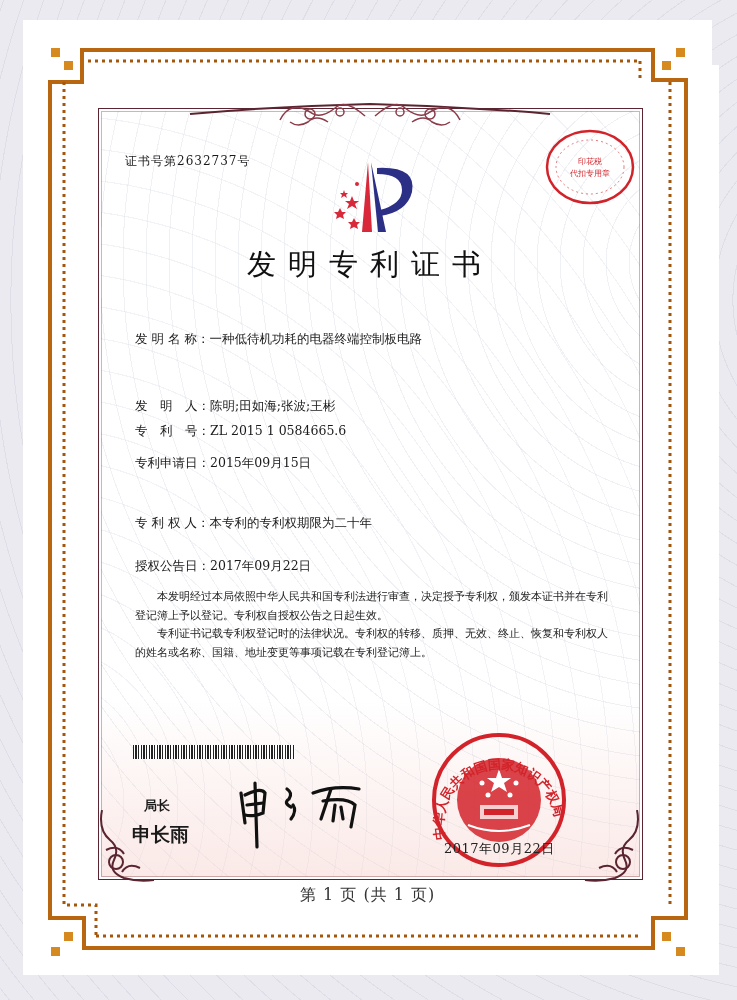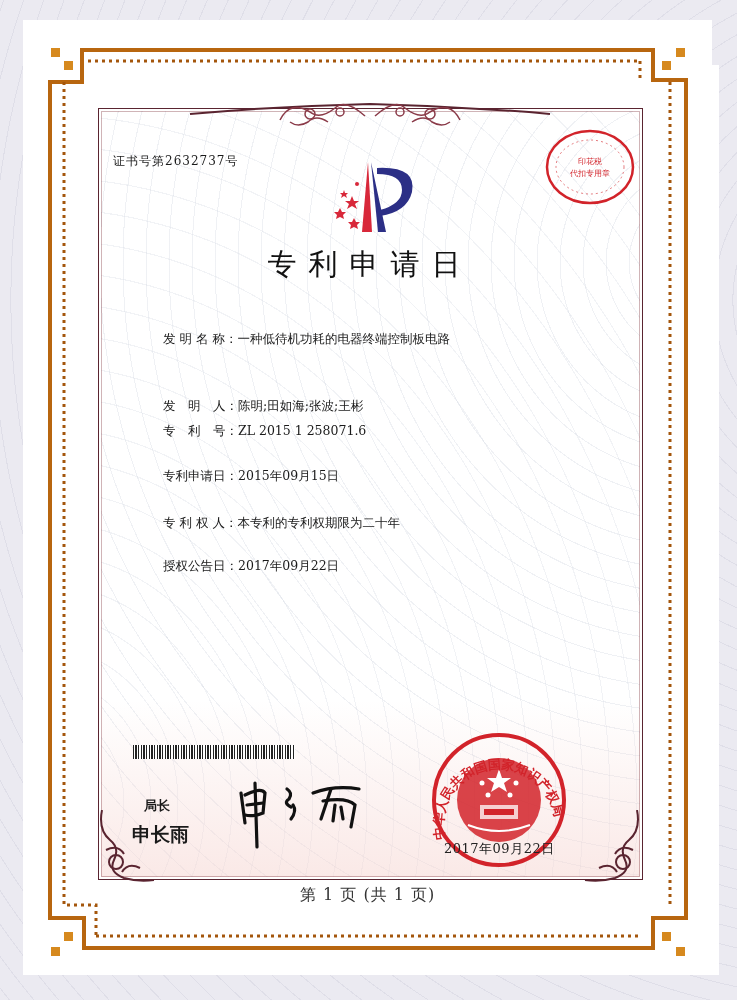--- a/index.html
+++ b/index.html
@@ -32,28 +32,28 @@
   }
   .pinkwash {
     position:absolute; left:98px; top:700px; width:545px; height:180px;
     background:linear-gradient(180deg, rgba(255,255,255,0) 0%, rgba(246,214,210,0.55) 100%);
   }
   .inner-border {
     position:absolute; left:98px; top:108px; width:545px; height:772px;
     border:1.5px solid #5a2430; box-shadow: inset 0 0 0 2px #fff, inset 0 0 0 3px rgba(120,40,50,0.35);
     box-sizing:border-box;
   }
-  .cert-no { position:absolute; left:113px; top:153px; font-size:12px; letter-spacing:1px; }
+  .cert-no { position:absolute; left:125px; top:153px; font-size:12px; letter-spacing:1px; }
   .logo { position:absolute; left:322px; top:160px; width:95px; height:72px; }
   .seal-small { position:absolute; left:544px; top:128px; width:92px; height:78px; }
   .title {
     position:absolute; left:220px; top:245px; width:300px; text-align:center;
     font-family:"DejaVu Sans", sans-serif; font-size:29px; letter-spacing:12px; color:#111;
   }
-  .field { position:absolute; left:135px; font-size:12.5px; white-space:nowrap;margin-left:28px; }
+  .field { position:absolute; left:135px; font-size:12.5px; white-space:nowrap; }
   .body-text {
     position:absolute; left:135px; top:588px; width:478px; font-size:11px; line-height:18.5px;
     font-family:"DejaVu Serif", serif; color:#222;
   }
   .body-text p { margin:0; text-indent:2em; }
   .barcode {
     position:absolute; left:133px; top:745px; width:162px; height:14px;
     background:repeating-linear-gradient(90deg,#222 0 1px,#fff 1px 2px,#222 2px 4px,#fff 4px 5px,#222 5px 6px,#fff 6px 8px);
   }
   .director-title { position:absolute; left:144px; top:797px; font-family:"DejaVu Sans", sans-serif; font-size:13px; font-weight:bold; }
@@ -138,42 +138,44 @@
   </g>
 </svg>
 
 <svg class="seal-small" viewBox="0 0 92 78">
   <ellipse cx="46" cy="39" rx="43" ry="36" fill="none" stroke="#d2232a" stroke-width="2.5"></ellipse>
   <ellipse cx="46" cy="39" rx="34" ry="27" fill="none" stroke="#d2232a" stroke-width="0.6" stroke-dasharray="2 3"></ellipse>
   <text x="46" y="36" font-size="8" fill="#d2232a" text-anchor="middle" font-family="DejaVu Serif, serif">印花税</text>
   <text x="46" y="48" font-size="8" fill="#d2232a" text-anchor="middle" font-family="DejaVu Serif, serif">代扣专用章</text>
 </svg>
 
-<div class="title">专利申请日</div>
+<div class="title">发明专利证书</div>
 
 <div class="field" style="top:331px;">
   <span>发 明 名 称：</span><span>一种低待机功耗的电器终端控制板电路</span>
 </div>
 <div class="field" style="top:398px;">
   <span>发　明　人：</span><span>陈明;田如海;张波;王彬</span>
 </div>
 <div class="field" style="top:423px;">
-  <span>专　利　号：</span><span>ZL 2015 1 258071.6</span>
-</div>
-<div class="field" style="top:468px;">
+  <span>专　利　号：</span><span>ZL 2015 1 0584665.6</span>
+</div>
+<div class="field" style="top:455px;">
   <span>专利申请日：</span><span>2015年09月15日</span>
 </div>
 <div class="field" style="top:515px;">
   <span>专 利 权 人：</span><span>本专利的专利权期限为二十年</span>
 </div>
 <div class="field" style="top:558px;">
   <span>授权公告日：</span><span>2017年09月22日</span>
 </div>
 
 <div class="body-text">
+  <p>本发明经过本局依照中华人民共和国专利法进行审查，决定授予专利权，颁发本证书并在专利登记簿上予以登记。专利权自授权公告之日起生效。</p>
+  <p>专利证书记载专利权登记时的法律状况。专利权的转移、质押、无效、终止、恢复和专利权人的姓名或名称、国籍、地址变更等事项记载在专利登记簿上。</p>
 </div>
 
 <div class="barcode"></div>
 
 <div class="director-title">局长</div>
 <div class="director-name">申长雨</div>
 
 <svg class="signature" viewBox="0 0 140 75">
   <g fill="none" stroke="#111" stroke-width="3.2" stroke-linecap="round">
     <path d="M6 18 L10 48"></path>

